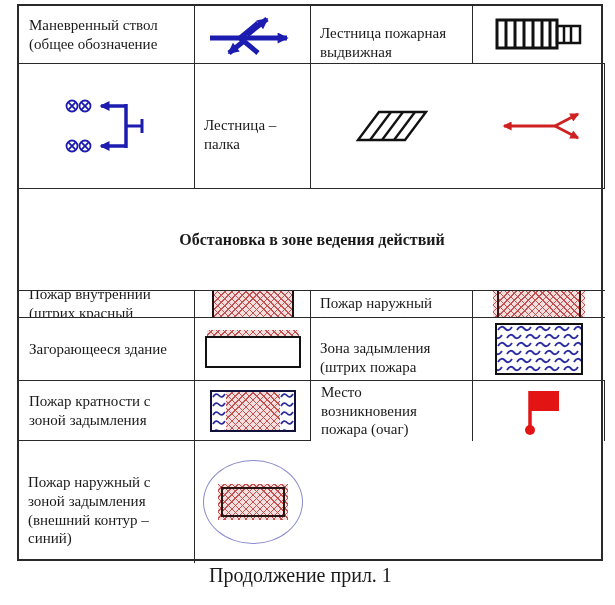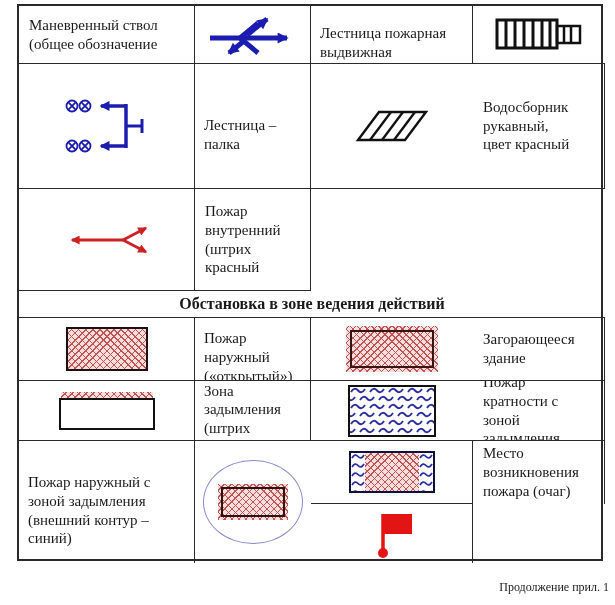--- a/index.html
+++ b/index.html
@@ -64,22 +64,22 @@
   .combo-box{width:86px;height:42px;border:2px solid #10103a;box-sizing:border-box;display:flex;}
   .combo-center{flex:1;}
   .ellipse-wrap{
     width:100px;height:84px;border:1.6px solid var(--ellipse-blue);border-radius:50%;
     display:flex;align-items:center;justify-content:center;box-sizing:border-box;
   }
   .ellipse-core{width:64px;height:30px;border:2px solid #2a1414;box-sizing:border-box;}
   .utp-cell{flex-direction:column;justify-content:center;}
   .utp-label{font-weight:bold;font-size:16px;letter-spacing:.5px;}
   .footer-note{
-    position:absolute;right:6px;top:580px;width:400px;
-    text-align:right;font-size:12px;
+    position:absolute;right:6px;top:564px;width:400px;
+    text-align:left;font-size:20px;
   }
   svg{display:block;}
 </style>
 </head>
 <body>
 
 <div class="symbol-table">
 
   <div class="cell txt">Маневренный ствол (общее обозначение</div>
   <div class="cell sym">
@@ -154,39 +154,38 @@
     <svg width="78" height="40" viewBox="0 0 78 40">
       <g stroke="#111" fill="none" stroke-width="2.4">
         <path d="M5,34 L52,34 L73,6 L26,6 Z"></path>
         <line x1="17" y1="34" x2="38" y2="6"></line>
         <line x1="29" y1="34" x2="50" y2="6"></line>
         <line x1="41" y1="34" x2="62" y2="6"></line>
       </g>
     </svg>
   </div>
 
-  <div class="cell txt">Водосборник рукавный, цвет красный</div>
   <div class="cell sym">
     <svg width="96" height="46" viewBox="0 0 96 46">
       <defs>
         <marker id="ar1" viewBox="0 0 10 10" refX="8.5" refY="5" markerWidth="11" markerHeight="9" markerUnits="userSpaceOnUse" orient="auto">
           <path d="M0,0 L10,5 L0,10 z" style="fill:var(--symbol-red)"></path>
         </marker>
       </defs>
       <g style="stroke:var(--symbol-red)" fill="none" stroke-width="2.8">
         <line x1="64" y1="23" x2="13" y2="23" marker-end="url(#ar1)"></line>
         <line x1="64" y1="23" x2="87" y2="11" marker-end="url(#ar1)"></line>
         <line x1="64" y1="23" x2="87" y2="35" marker-end="url(#ar1)"></line>
       </g>
     </svg>
   </div>
 
+  <div class="cell header-cell last-col">Обстановка в зоне ведения действий</div>
+
   <div class="cell txt">Пожар внутренний (штрих красный</div>
-
-  <div class="cell header-cell last-col">Обстановка в зоне ведения действий</div>
   <div class="cell sym">
     <div class="fire-inner hatch"></div>
   </div>
   <div class="cell txt c3">Пожар наружный («открытый»)</div>
   <div class="cell sym last-col">
     <div class="fire-outer-wrap hatch">
       <div class="fire-outer-core hatch"></div>
     </div>
   </div>
 

